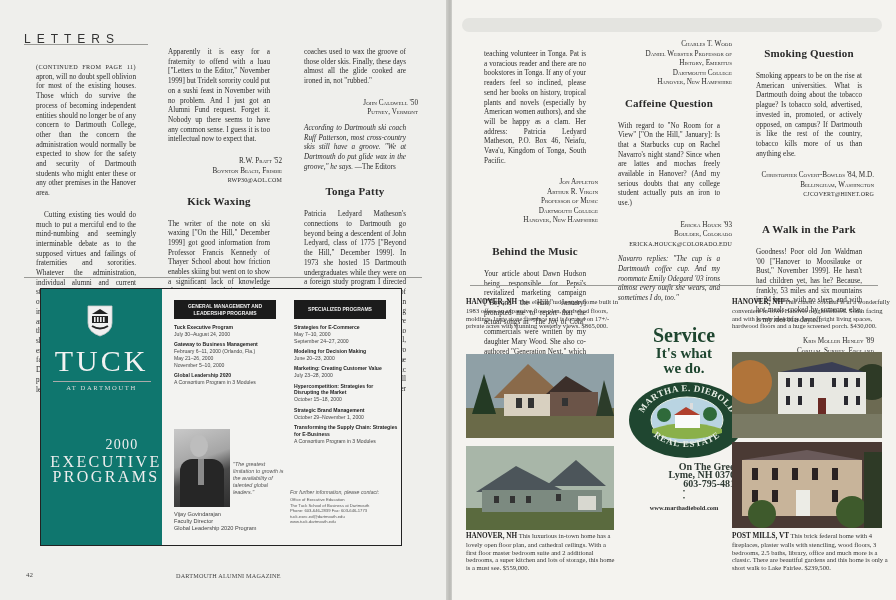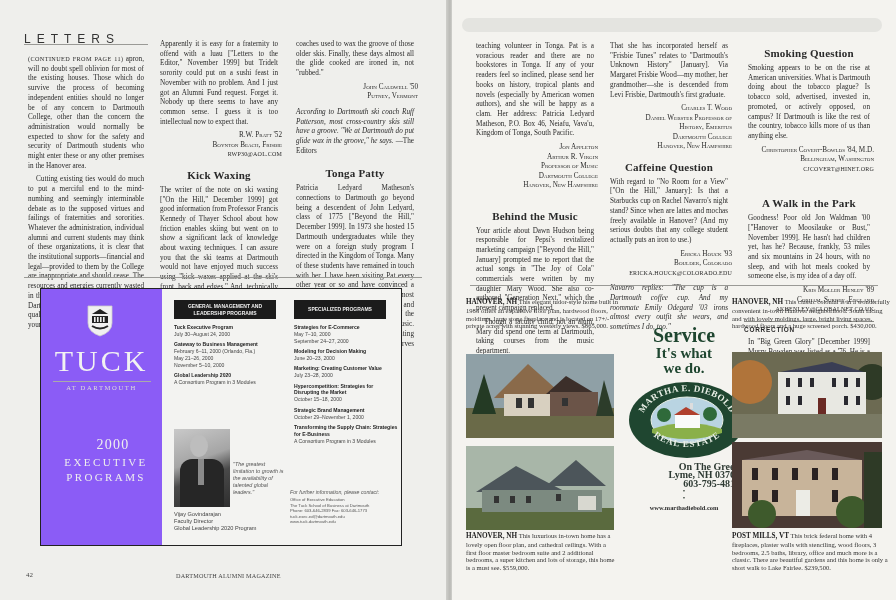--- a/index.html
+++ b/index.html
@@ -5,42 +5,42 @@
   * { box-sizing: border-box; margin: 0; padding: 0; }
   html, body { width: 896px; height: 600px; overflow: hidden; background: #d9d9d6; }
   body { position: relative; font-family: "Liberation Serif", "DejaVu Serif", serif; color: #2a2a2a; }
 
   .page { position: absolute; top: 0; height: 600px; overflow: hidden; }
   .page-left { left: 0; width: 448px; background: #efefec; }
   .page-right { left: 452px; width: 444px; background: #f4f3ef; }
   .gutter { position: absolute; left: 446px; top: 0; width: 8px; height: 600px; background: linear-gradient(to right, #cfcfcb, #b9b9b5, #e6e6e2); }
 
   .col { position: absolute; font-size: 7.2px; line-height: 9.7px; text-align: justify; }
-  .col p { margin: 4px; text-indent: 0; }
+  .col p { margin: 12px; text-indent: 0; }
   .col p.ind { text-indent: 8px; }
   .sig { text-align: right; font-variant: small-caps; font-size: 7.2px; line-height: 9.5px; }
   .sig .email { font-size: 6px; letter-spacing: 0.2px; text-transform: uppercase; }
   .headline { text-align: center; font-weight: bold; font-size: 11px; line-height: 14px; margin: 8px 0 4px; letter-spacing: 0.2px; }
   .italic { font-style: italic; }
   .smallcaps { font-variant: small-caps; font-size: 6.2px; letter-spacing: 0.4px; }
 
   .section-label { position: absolute; left: 24px; top: 32px; font-family: "Liberation Sans", "DejaVu Sans", sans-serif; font-size: 12px; letter-spacing: 6px; color: #333; }
   .rule { position: absolute; height: 1px; background: #9a9a96; }
 
   .correction-label { font-family: "Liberation Sans", "DejaVu Sans", sans-serif; font-size: 6.4px; font-weight: bold; letter-spacing: 0.8px; margin-top: 6px; border-top: 1px solid #8a8a86; padding-top: 3px; }
 
   
   .tuck { position: absolute; left: 40px; top: 288px; width: 362px; height: 258px; border: 1px solid #222; background: #f3f3f1; }
-  .tuck-left { position: absolute; left: 0; top: 0; width: 121px; height: 256px; background: #8b5cf6; color: #eee; text-align: center; }
+  .tuck-left { position: absolute; left: 0; top: 0; width: 121px; height: 256px; background: #0f766e; color: #eee; text-align: center; }
   .shield { position: absolute; left: 46px; top: 16px; width: 26px; height: 32px; }
   .tuck-word { position: absolute; left: 0; top: 56px; width: 121px; font-size: 30px; letter-spacing: 3px; line-height: 32px; color: #f2f2f2; font-family: "Liberation Serif", serif; }
   .tuck-rule { position: absolute; left: 12px; top: 92px; width: 98px; height: 1px; background: #aaa; }
   .tuck-sub { position: absolute; left: 0; top: 95px; width: 121px; font-size: 6.6px; letter-spacing: 1.6px; color: #ddd; }
-  .tuck-year { position: absolute; left: 7px; top: 148px; width: 98px; font-size: 14px; letter-spacing: 1.2px; line-height: 16px; color: #eee; padding-left: 32px; }
-  .tuck-prog { position: absolute; left: 0; width: 130px; font-size: 11px; letter-spacing: 2.4px; line-height: 14px; color: #eee; }
+  .tuck-year { position: absolute; left: 16px; top: 148px; width: 98px; font-size: 14px; letter-spacing: 1.2px; line-height: 16px; color: #eee; padding-left: 32px; }
+  .tuck-prog { position: absolute; left: 0; width: 130px; font-size: 16px; letter-spacing: 2.4px; line-height: 14px; color: #eee; }
 
   .tuck-right { position: absolute; left: 121px; top: 0; width: 240px; height: 256px; font-family: "Liberation Sans", "DejaVu Sans", sans-serif; }
   .tuck-head { position: absolute; background: #1b1b1b; color: #eee; font-size: 5px; font-weight: bold; text-align: center; display: flex; align-items: center; justify-content: center; line-height: 6.5px; padding: 0 3px; }
   .prog-list { position: absolute; font-size: 5.1px; line-height: 6.9px; color: #444; }
   .prog-item { margin-bottom: 3.4px; }
   .prog-title { font-weight: bold; color: #222; }
   .portrait { position: absolute; left: 12px; top: 140px; width: 56px; height: 78px; background: linear-gradient(160deg, #c9c9c9 0%, #a5a5a5 40%, #4a4a4a 60%, #2e2e2e 100%); }
   .portrait .face { position: absolute; left: 16px; top: 6px; width: 18px; height: 22px; border-radius: 50%; background: #bdbdbd; }
   .portrait .suit { position: absolute; left: 6px; top: 30px; width: 44px; height: 48px; border-radius: 12px 12px 0 0; background: #262626; }
   .portrait .tie { position: absolute; left: 24px; top: 30px; width: 6px; height: 26px; background: #8a8a8a; }
@@ -206,21 +206,20 @@
     <div class="sig">Arthur R. Virgin</div>
     <div class="sig">Professor of Music</div>
     <div class="sig">Dartmouth College</div>
     <div class="sig">Hanover, New Hampshire</div>
     <div class="headline" style="margin-top:18px;">Behind the Music</div>
     <p>Your article about Dawn Hudson being responsible for Pepsi's revitalized marketing campaign ["Beyond the Hill," January] prompted me to report that the actual songs in "The Joy of Cola" commercials were written by my daughter Mary Wood. She also co-authored "Generation Next," which the present campaign replaced.</p>
     <p class="ind">Though a faculty child, not an alum, Mary did spend one term at Dartmouth, taking courses from the music department.</p>
   </div>
 
   <div class="col" style="left:154px; top:38px; width:126px;">
-    <p>That she has incorporated herself as "Frisbie Tunes" relates to "Dartmouth's Unknown History" [January]. Via Margaret Frisbie Wood—my mother, her grandmother—she is descended from Levi Frisbie, Dartmouth's first graduate.</p>
     <div class="sig" style="margin-top:2px;">Charles T. Wood</div>
     <div class="sig">Daniel Webster Professor of</div>
     <div class="sig">History, Emeritus</div>
     <div class="sig">Dartmouth College</div>
     <div class="sig">Hanover, New Hampshire</div>
     <div class="headline">Caffeine Question</div>
     <p>With regard to "No Room for a View" ["On the Hill," January]: Is that a Starbucks cup on Rachel Navarro's night stand? Since when are lattes and mochas freely available in Hanover? (And my serious doubts that any college student actually puts an iron to use.)</p>
     <div class="sig">Ericka Houck '93</div>
     <div class="sig">Boulder, Colorado</div>
     <div class="sig"><span class="email">Ericka.Houck@colorado.edu</span></div>

